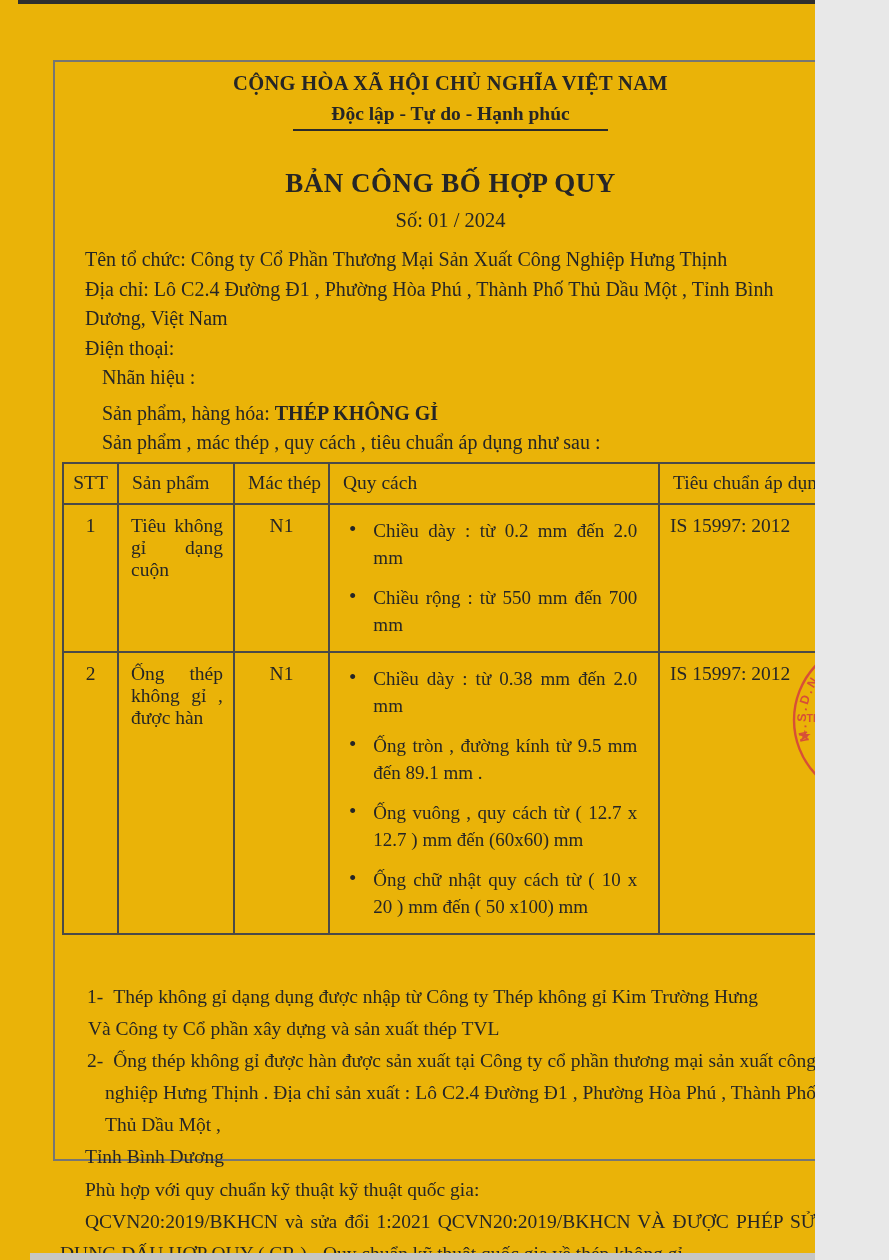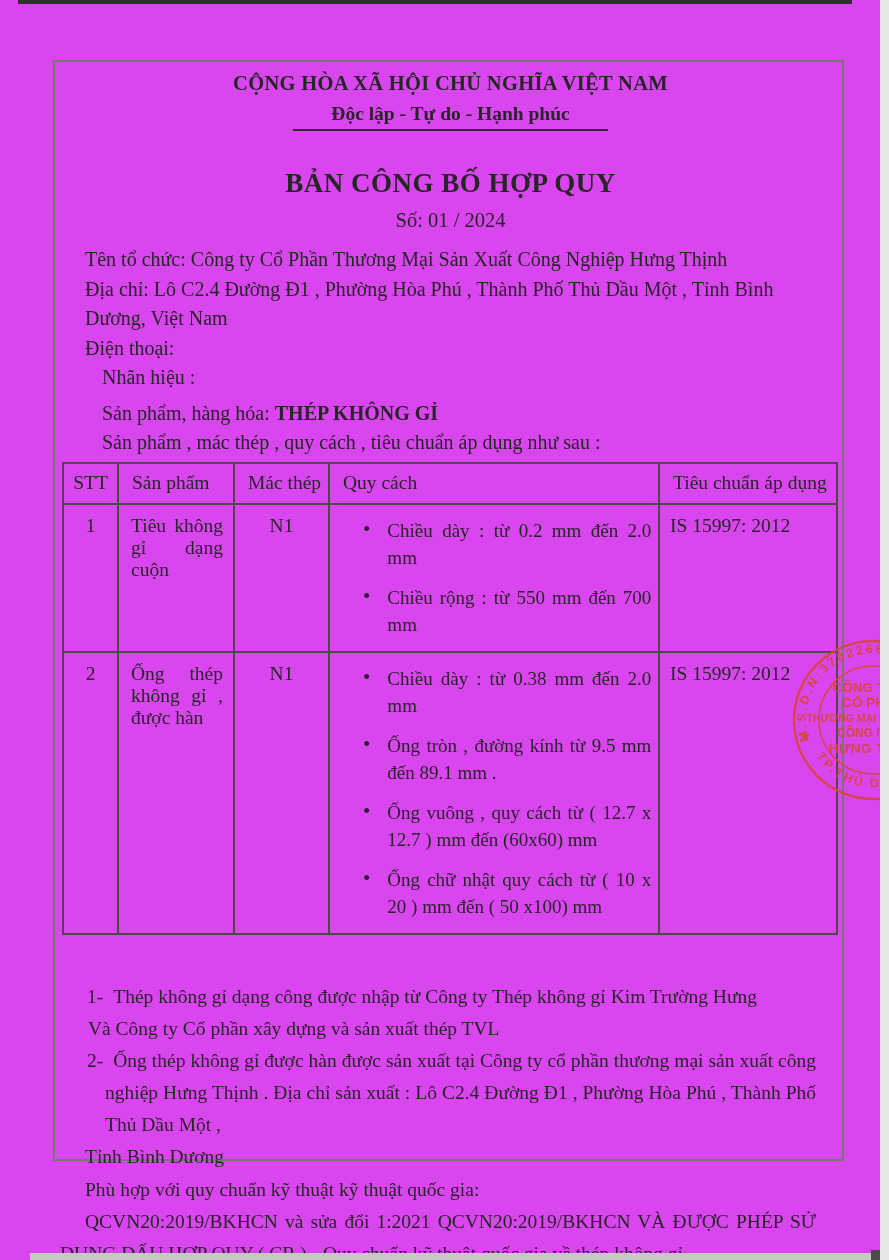--- a/index.html
+++ b/index.html
@@ -1,19 +1,19 @@
 <!DOCTYPE html>
 <html><head>
 <meta charset="utf-8">
 <style>
   html,body{margin:0;padding:0;background:#e8e8e8;}
   .page{
     position:relative;
-    width:880px;height:1260px;
-    background:#d946ef;
+    width:815px;height:1260px;
+    background:#eab308;
     overflow:hidden;
     font-family:"Liberation Serif", serif;
     color:#262626;
   }
   
   .scan-top{position:absolute;left:18px;top:0;width:834px;height:4px;background:#2f2f2f;z-index:10;}
   .scan-right{position:absolute;left:883px;top:0;width:6px;height:1260px;background:#343833;z-index:10;}
   .scan-right-smudge{position:absolute;left:882px;top:128px;width:5px;height:26px;background:#bdbdbb;z-index:11;}
   .scan-bottom{position:absolute;left:30px;top:1253px;width:859px;height:7px;background:#c7c7c5;z-index:10;}
   .scan-bottom-dark{position:absolute;left:871px;top:1250px;width:18px;height:10px;background:#4c4c4a;z-index:11;}
@@ -55,21 +55,21 @@
     box-sizing:border-box;
   }
   .spec-table th{height:41px;vertical-align:middle;padding:0 0 0 13px;}
   .spec-table th.c{text-align:center;padding:0;}
   tr.r1{height:100px;}
   tr.r2{height:232px;}
   td.cell-stt{text-align:center;padding-top:10px;}
   td.cell-grade{text-align:center;padding-top:10px;}
   td.cell-product{padding:10px 10px 0 12px;text-align:justify;}
   td.cell-standard{padding:10px 4px 4px 10px;white-space:nowrap;}
-  td.cell-specs{padding:12px 0 0 33px;border-radius:16px;}
+  td.cell-specs{padding:12px 0 0 19px;border-radius:16px;}
   ul.specs{list-style:none;margin:0;padding:0;}
   ul.specs li{display:flex;gap:17px;margin-bottom:13px;font-size:19px;}
   ul.specs li .bt{flex:0 0 auto;}
   ul.specs li .bt::before{content:"\2022";font-size:21px;}
   ul.specs li .tx{width:264px;text-align:justify;line-height:27px;}
 
   .notes{margin-top:46px;font-size:19.5px;line-height:32px;}
   .note1-l1{padding-left:2px;}
   .note1-l1 .marker,.note2 .marker{padding-right:10px;}
   .note1-l2{padding-left:3px;}
@@ -170,21 +170,21 @@
                   <span class="tx">Ống chữ nhật quy cách từ ( 10 x 20 ) mm đến ( 50 x100) mm</span>
                 </li>
           </ul>
         </td>
         <td class="cell-standard">IS 15997: 2012</td>
       </tr>
     </tbody>
       </table>
 
     <div class="notes">
-      <div class="note1-l1"><span class="marker">1-</span><span>Thép không gỉ dạng công được nhập từ Công ty Thép không gỉ Kim Trường Hưng</span></div>
+      <div class="note1-l1"><span class="marker">1-</span><span>Thép không gỉ dạng dụng được nhập từ Công ty Thép không gỉ Kim Trường Hưng</span></div>
       <div class="note1-l2">Và Công ty Cổ phần xây dựng và sản xuất thép TVL</div>
       <div class="note2"><span class="marker">2-</span><span>Ống thép không gỉ được hàn được sản xuất tại Công ty cổ phần thương mại sản xuất công nghiệp Hưng Thịnh . Địa chỉ sản xuất : Lô C2.4 Đường Đ1 , Phường Hòa Phú , Thành Phố Thủ Dầu Một ,</span></div>
       <div class="province-line">Tỉnh Bình Dương</div>
       <div class="conformity-line">Phù hợp với quy chuẩn kỹ thuật kỹ thuật quốc gia:</div>
       <div class="regulation">QCVN20:2019/BKHCN và sửa đổi 1:2021 QCVN20:2019/BKHCN VÀ ĐƯỢC PHÉP SỬ DỤNG DẤU HỢP QUY ( CR ) -  Quy chuẩn kỹ thuật quốc gia về thép không gỉ</div>
     </div>
 
   </div>
 
   <svg class="stamp" viewBox="0 0 220 220" width="220" height="220">

